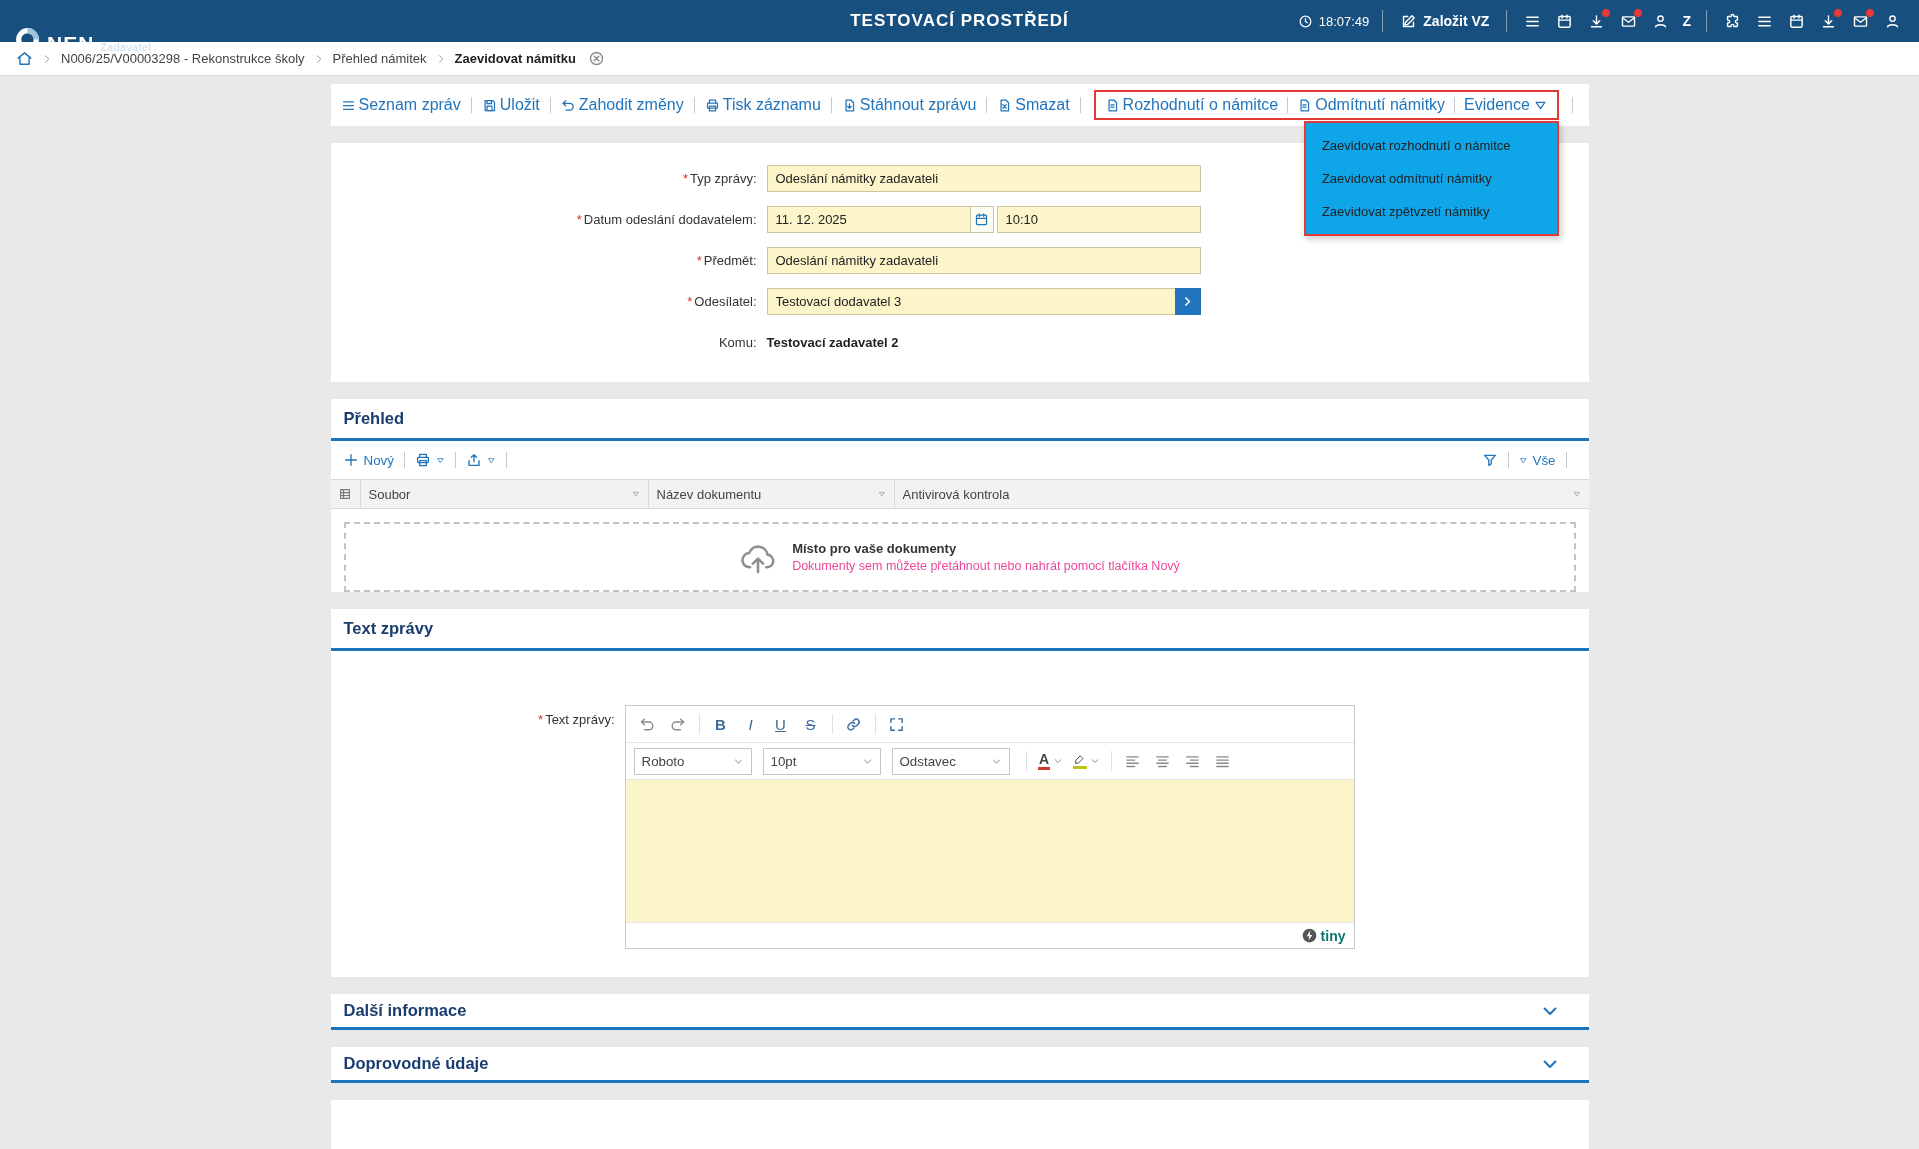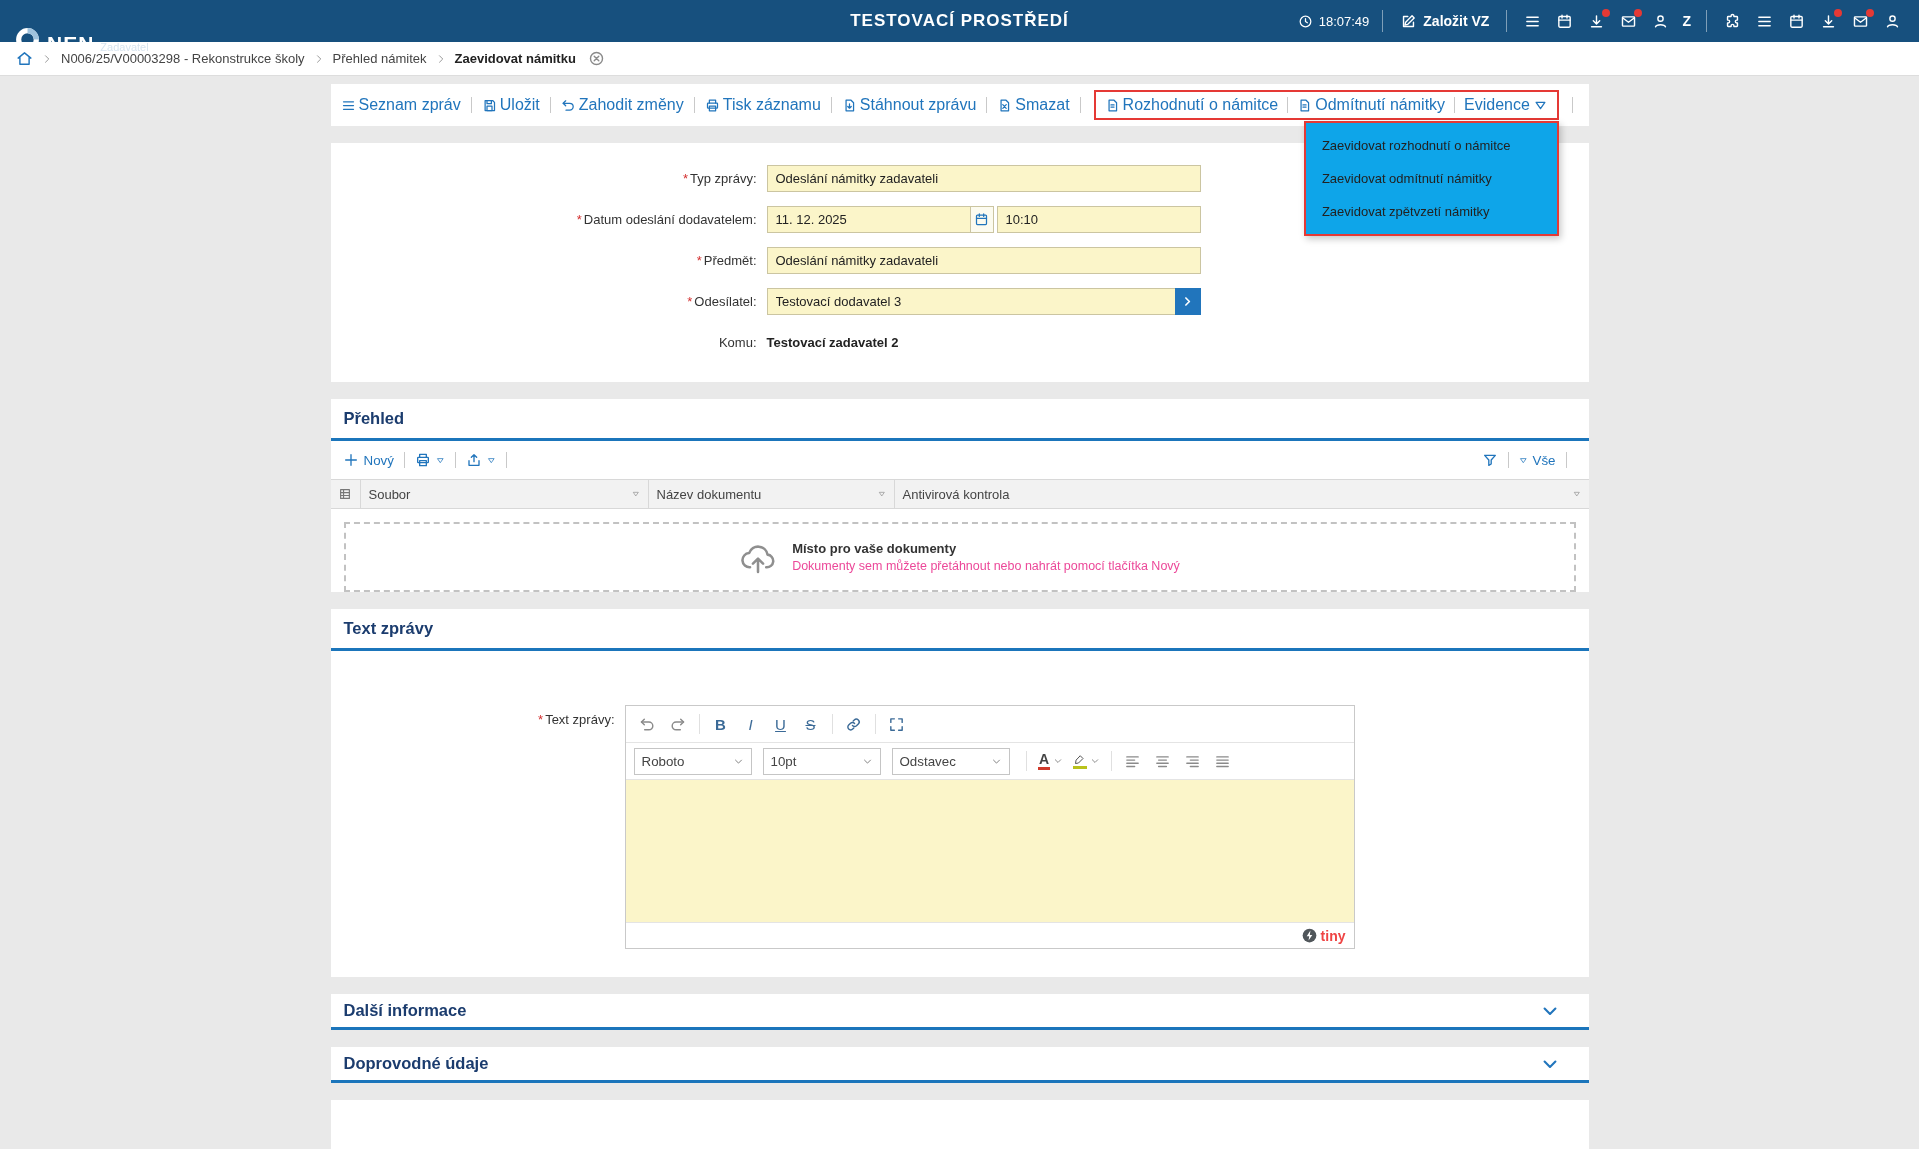--- a/index.html
+++ b/index.html
@@ -7,21 +7,21 @@
   body { font-family:"Liberation Sans","DejaVu Sans",sans-serif; background:#e9e9e9; font-size:13px; color:#333; overflow:hidden; }
   button { font-family:inherit; background:none; border:none; cursor:pointer; }
   input { font-family:inherit; }
   .ic { fill:none; stroke:currentColor; stroke-width:2; stroke-linecap:round; stroke-linejoin:round; display:block; }
 
   
   .topbar { height:42px; background:#17507E; display:flex; align-items:center; padding:0 14px; position:relative; color:#fff; }
   .brand { display:flex; align-items:flex-end; gap:6px;margin-top:37px; }
   .brand .logo { width:27px; height:27px; margin-bottom:1px; }
   .brand-name { font-size:21px; font-weight:bold; letter-spacing:1px; line-height:1; }
-  .brand-sub { font-size:11px; color:#d7e4ef; margin-bottom:1px; }
+  .brand-sub { font-size:11px; color:#d7e4ef; margin-bottom:1px;font-weight:bold; }
   .env-title { position:absolute; left:50%; transform:translateX(-50%); font-size:17px; font-weight:bold; letter-spacing:1px; }
   .top-right { margin-left:auto; display:flex; align-items:center; gap:7px; }
   .clock { display:flex; align-items:center; gap:6px; font-size:13px; }
   .clock svg { width:15px; height:15px; }
   .tsep { width:1px; height:22px; background:rgba(255,255,255,.45); margin:0 6px; display:inline-block; }
   .topbtn { color:#fff; display:flex; align-items:center; gap:6px; position:relative; padding:4px; }
   .topbtn svg { width:17px; height:17px; }
   .topbtn.vz { font-size:14px; font-weight:bold; }
   .topbtn .badge { position:absolute; top:0; right:-1px; width:8px; height:8px; border-radius:50%; background:#e53935; }
   .letter-btn { color:#fff; font-size:14px; font-weight:bold; padding:4px 2px; }
@@ -107,21 +107,21 @@
   .te-select { width:118px; height:27px; border:1px solid #c5c5c5; display:flex; align-items:center; justify-content:space-between; padding:0 7px; color:#444; margin-right:9px; background:#fff; }
   .te-select svg { width:11px; height:11px; color:#777; }
   .color-btn { width:34px; height:28px; display:flex; align-items:center; justify-content:center; gap:3px; color:#444; }
   .color-btn .swatchA { font-weight:bold; font-size:14px; line-height:1; border-bottom:3px solid #d03a2b; padding:0 1px 1px; }
   .color-btn .penwrap { display:flex; flex-direction:column; align-items:center; }
   .color-btn .penwrap svg { width:14px; height:12px; color:#555; }
   .color-btn .penbar { width:14px; height:3px; background:#b9c21c; }
   .color-btn .car { width:10px; height:10px; color:#777; }
   .te-body { height:142px; background:#FBF5C9; }
   .te-foot { height:26px; border-top:1px solid #e4e4e4; display:flex; align-items:center; justify-content:flex-end; padding:0 8px; gap:4px; }
-  .tiny-logo { display:flex; align-items:center; gap:4px; color:#ef4444; font-weight:bold; font-size:14px; }
+  .tiny-logo { display:flex; align-items:center; gap:4px; color:#0f766e; font-weight:bold; font-size:14px; }
 
   .collapsed-card .sec-head { height:36px; }
   .bottom-card { height:78px; margin-bottom:0; }
 </style>
 </head>
 <body>
 
 <svg width="0" height="0" style="position:absolute">
 <defs>
   <symbol id="i-home" viewBox="0 0 24 24">

